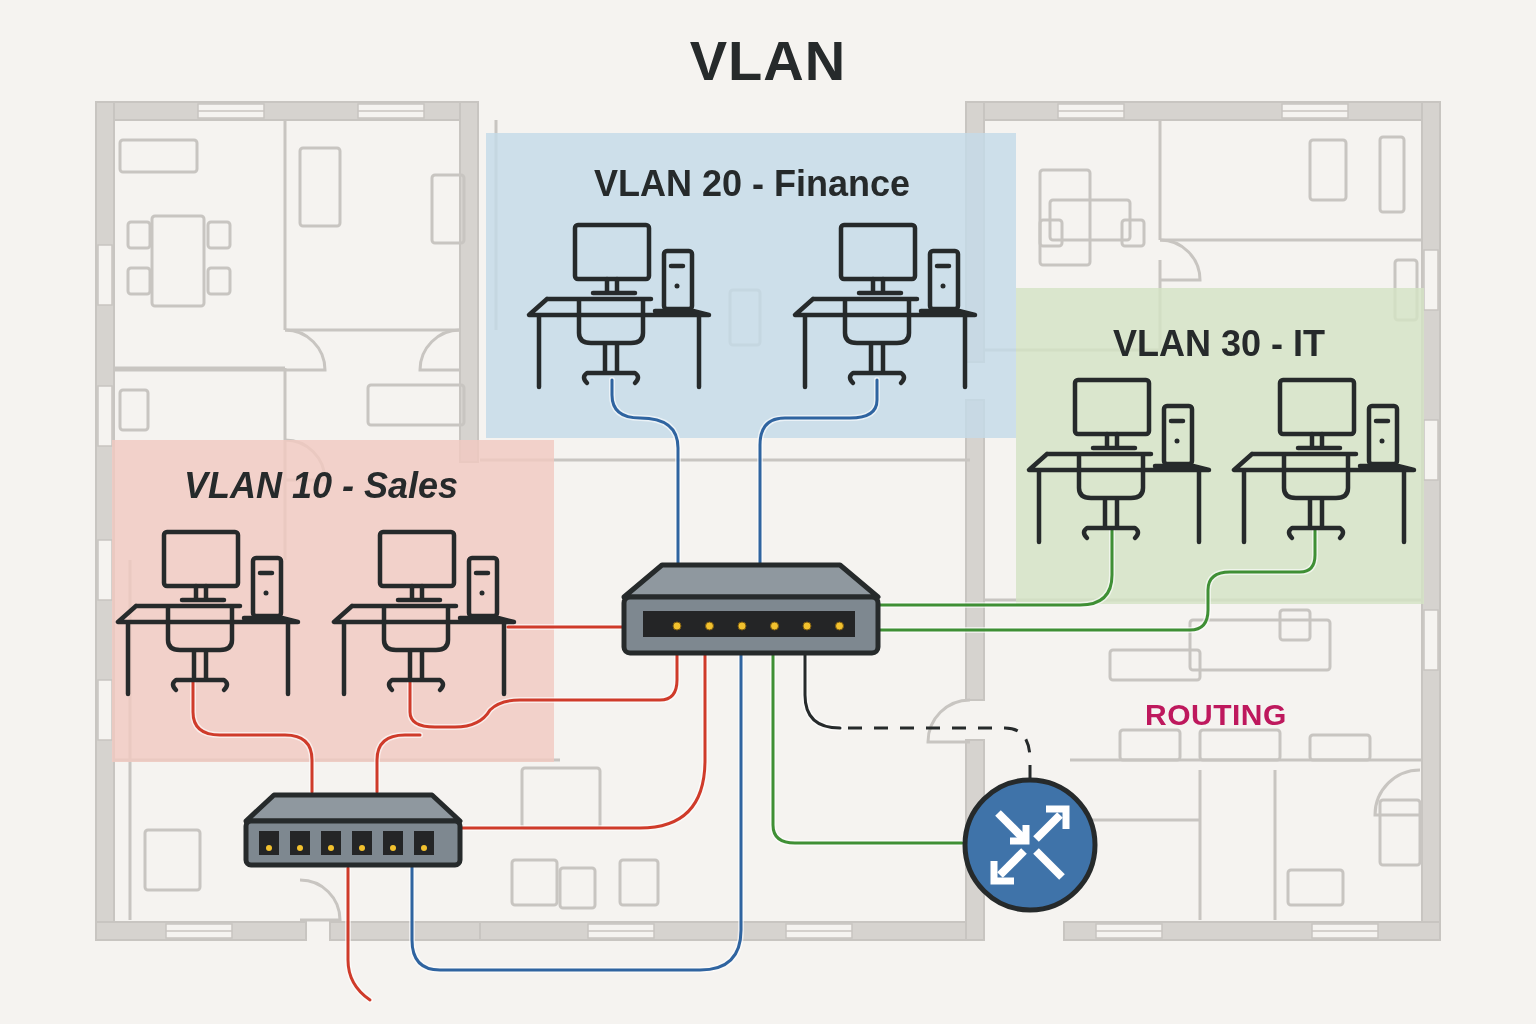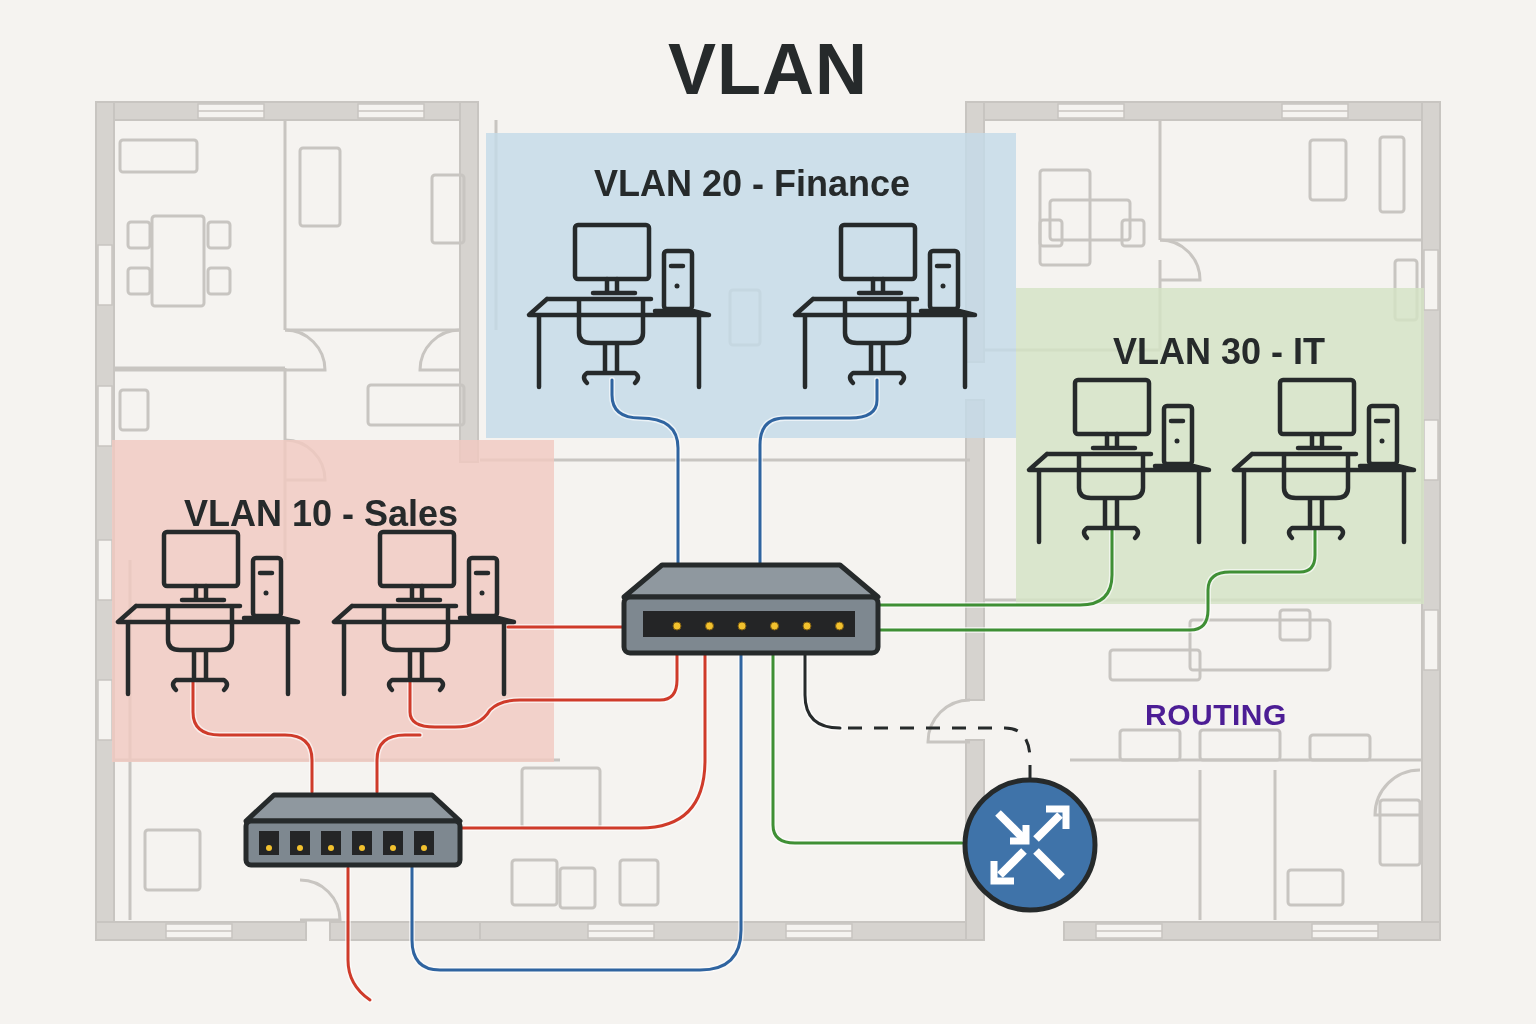--- a/index.html
+++ b/index.html
@@ -1,20 +1,20 @@
 <!DOCTYPE html>
 <html><head>
 <meta charset="utf-8">
 <style>
   html,body{margin:0;padding:0;background:#f5f3f0;}
   #stage{position:relative;width:1536px;height:1024px;overflow:hidden;background:#f5f3f0;font-family:"Liberation Sans","DejaVu Sans",sans-serif;}
   svg{position:absolute;left:0;top:0;}
-  .title{position:absolute;left:0;width:1536px;top:28px;text-align:center;font-size:72px;font-weight:bold;color:#262a2b;letter-spacing:1px;}
+  .title{position:absolute;left:0;width:1536px;top:28px;text-align:center;font-size:56px;font-weight:bold;color:#262a2b;letter-spacing:1px;}
   .zlabel{position:absolute;font-size:36px;font-weight:bold;color:#262a2b;white-space:nowrap;text-align:center;}
-  .rlabel{position:absolute;font-size:30px;font-weight:bold;color:#4c1d95;white-space:nowrap;letter-spacing:0.5px;}
+  .rlabel{position:absolute;font-size:30px;font-weight:bold;color:#be185d;white-space:nowrap;letter-spacing:0.5px;}
 </style>
 </head>
 <body>
 
 <div id="stage">
 
   <svg id="floor" width="1536" height="1024">
       <rect x="96" y="102" width="382" height="18" fill="#d6d3cf" stroke="#c8c5c1" stroke-width="2"></rect>
       <rect x="96" y="102" width="18" height="838" fill="#d6d3cf" stroke="#c8c5c1" stroke-width="2"></rect>
       <rect x="96" y="922" width="210" height="18" fill="#d6d3cf" stroke="#c8c5c1" stroke-width="2"></rect>
@@ -274,16 +274,16 @@
         <line x1="6" y1="6" x2="32" y2="32" stroke="#ffffff" stroke-width="8" stroke-linecap="butt" fill="none"></line>
         <line x1="6" y1="-6" x2="30" y2="-30" stroke="#ffffff" stroke-width="8" stroke-linecap="butt" fill="none"></line>
         <path d="M 16 -36 L 36 -36 L 36 -16" stroke="#ffffff" stroke-width="7" stroke-linecap="butt" fill="none"></path>
         <line x1="-6" y1="6" x2="-30" y2="30" stroke="#ffffff" stroke-width="8" stroke-linecap="butt" fill="none"></line>
         <path d="M -36 16 L -36 36 L -16 36" stroke="#ffffff" stroke-width="7" stroke-linecap="butt" fill="none"></path>
       </g>
     </svg>
 
   <div class="title">VLAN</div>
   <div class="zlabel" style="left:594px;top:163px;">VLAN 20 - Finance</div>
-  <div class="zlabel" style="left:1113px;top:331px;">VLAN 30 - IT</div>
-  <div class="zlabel" style="left:184px;top:493px;">VLAN 10 - Sales</div>
+  <div class="zlabel" style="left:1113px;top:323px;">VLAN 30 - IT</div>
+  <div class="zlabel" style="left:184px;top:465px;font-style:italic;">VLAN 10 - Sales</div>
   <div class="rlabel" style="left:1145px;top:698px;">ROUTING</div>
 </div>
 
 </body></html>

